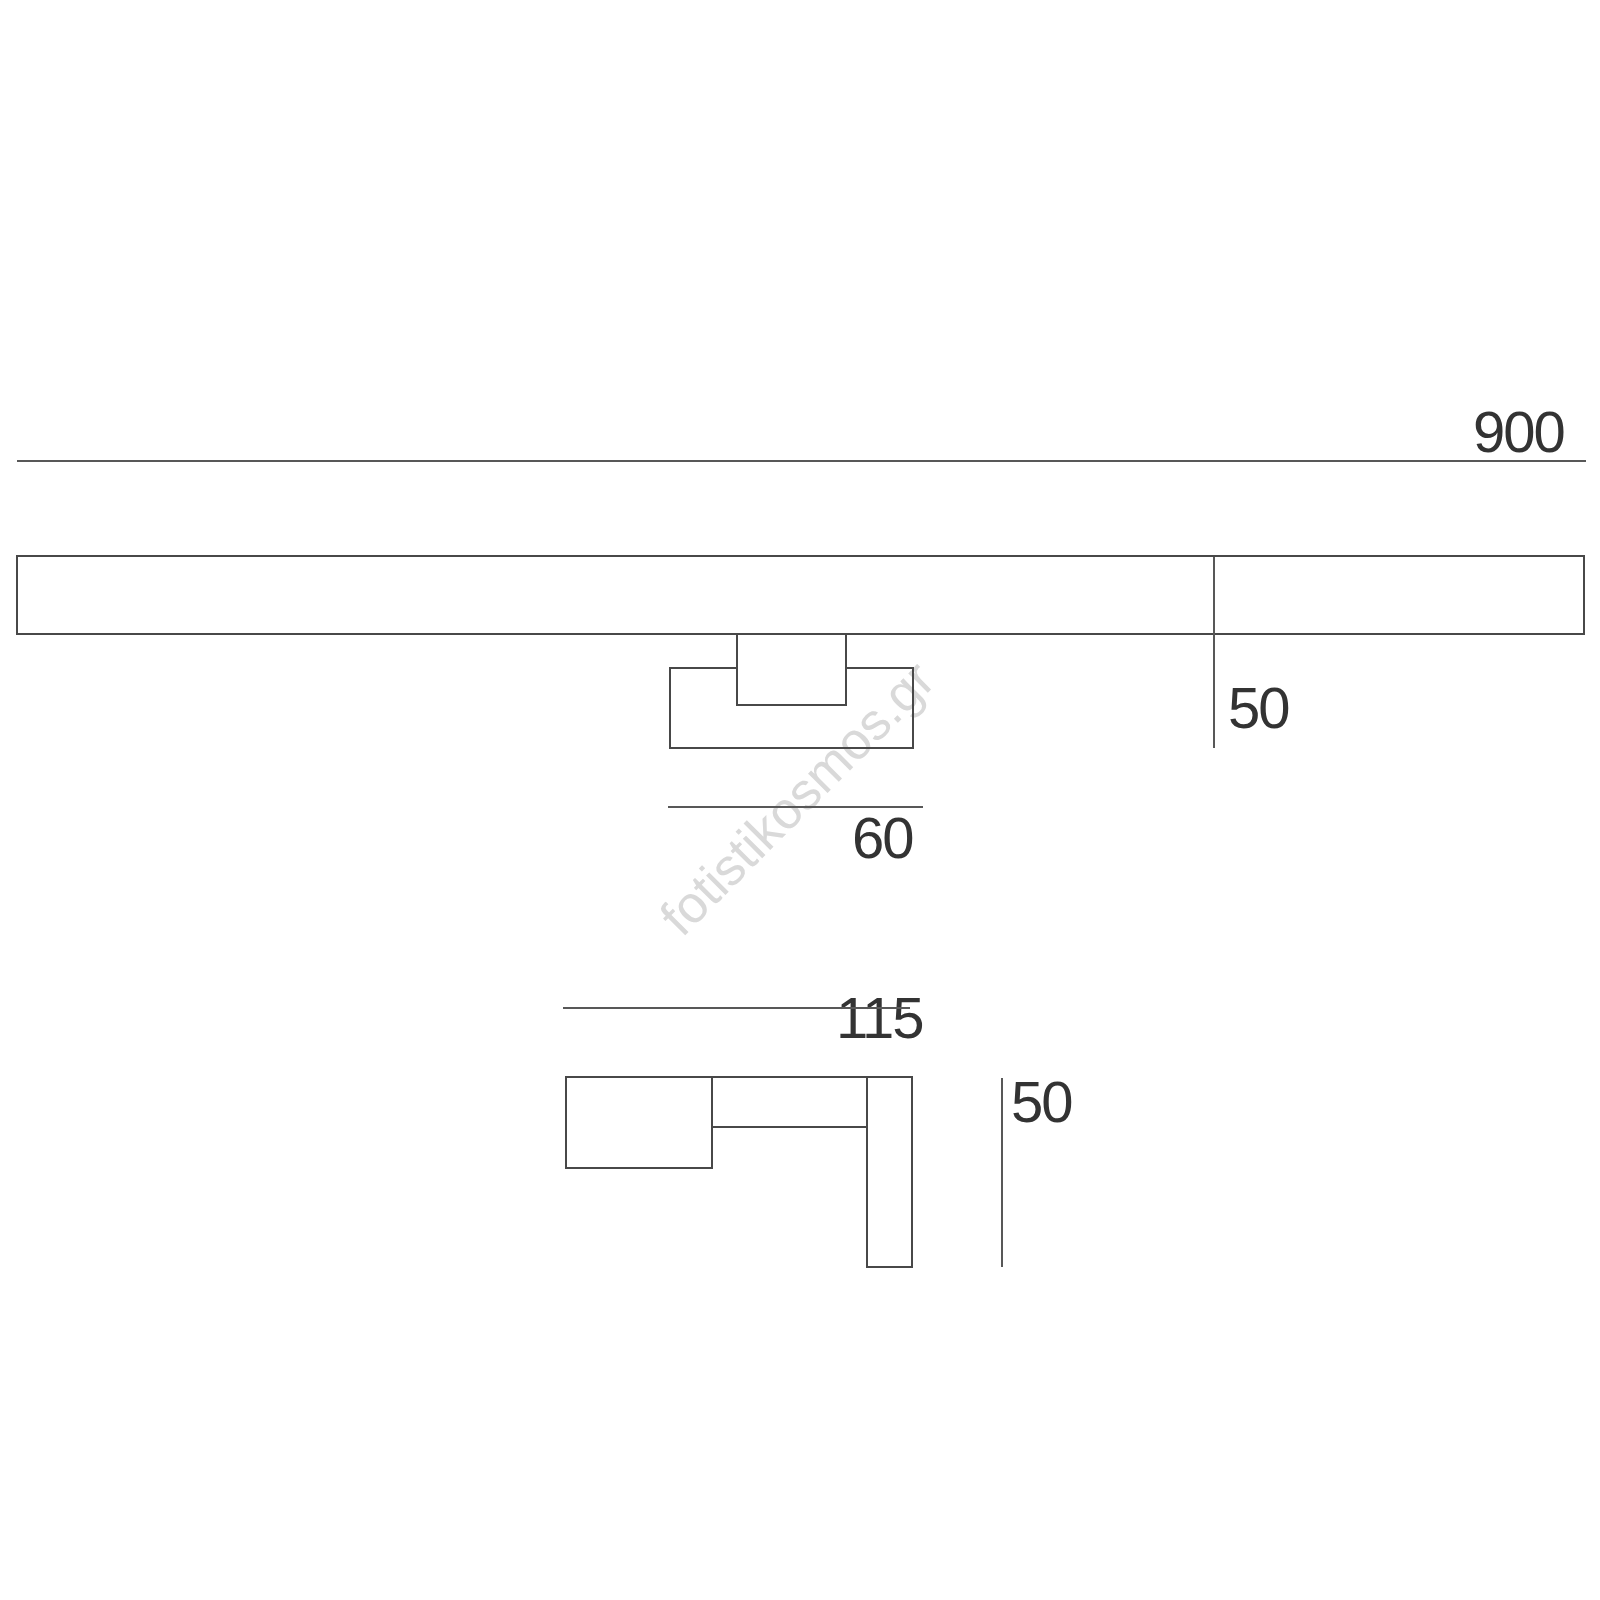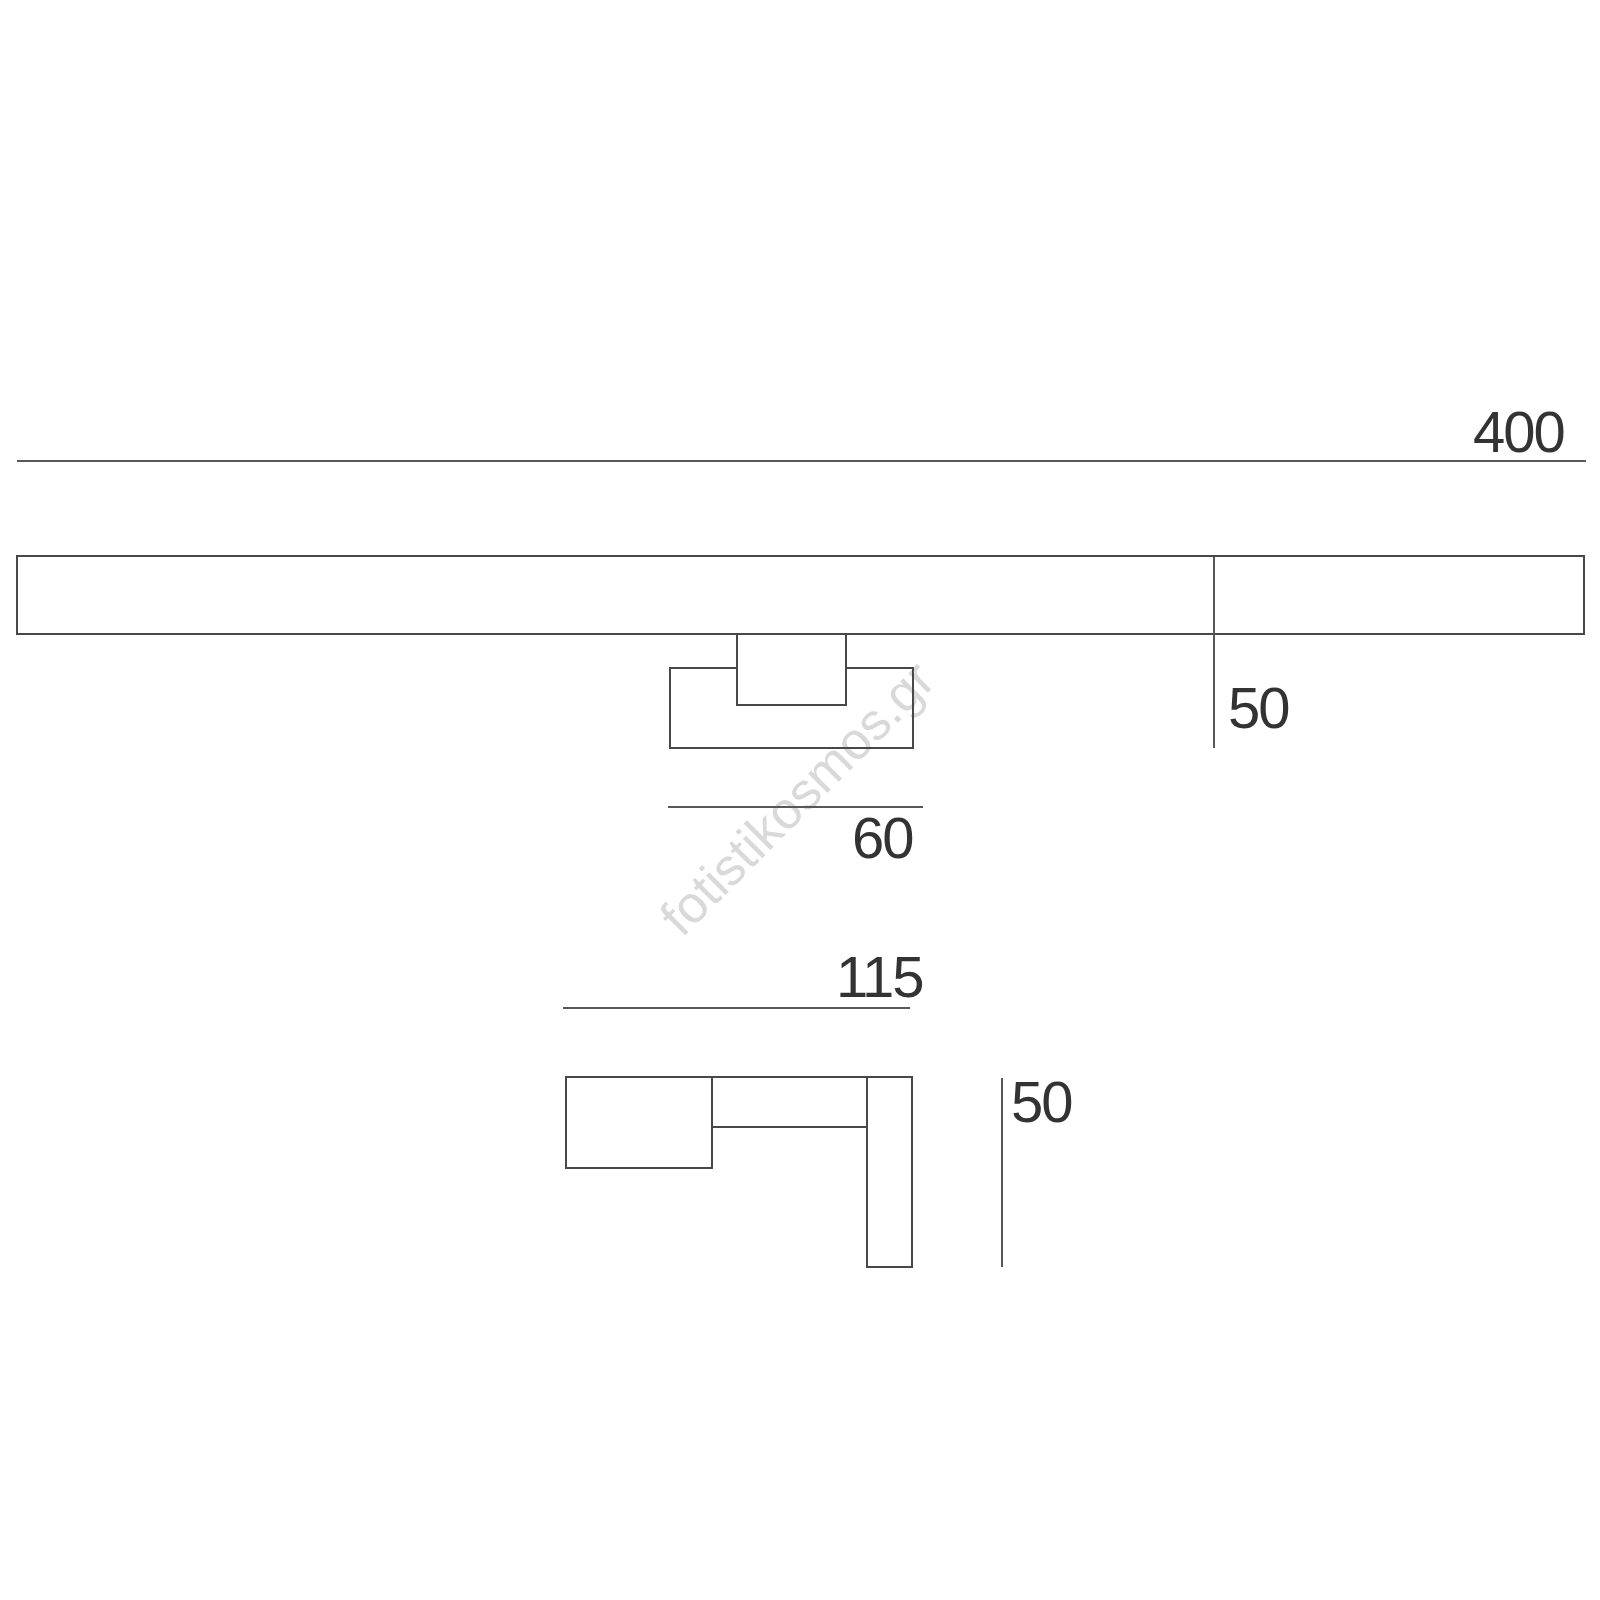--- a/index.html
+++ b/index.html
@@ -64,36 +64,36 @@
   }
 </style>
 </head>
 <body>
 
 <div class="canvas">
 
   <div class="watermark">fotistikosmos.gr</div>
 
   <div class="hline z1" style="left:17px; top:460px; width:1569px;"></div>
-  <div class="dim-label z1" style="left:1473px; top:403px;">400</div>
+  <div class="dim-label z1" style="left:1473px; top:403px;">900</div>
 
   <div class="shape z1" style="left:16px; top:555px; width:1569px; height:80px;"></div>
 
   <div class="vline z1" style="left:1213px; top:557px; height:191px;"></div>
 
   <div class="dim-label z1" style="left:1228px; top:679px;">50</div>
 
   <div class="shape z1" style="left:669px; top:667px; width:245px; height:82px;"></div>
 
   <div class="stem z2" style="left:736px; top:635px; width:111px; height:71px;"></div>
 
   <div class="hline z1" style="left:668px; top:806px; width:255px;"></div>
   <div class="dim-label z1" style="left:852px; top:809px;">60</div>
 
-  <div class="dim-label z1" style="left:836px; top:948px;text-align:right;">115</div>
+  <div class="dim-label z1" style="left:836px; top:989px;text-align:right;">115</div>
   <div class="hline z1" style="left:563px; top:1007px; width:347px;"></div>
 
   <div class="shape z1" style="left:565px; top:1076px; width:148px; height:93px;"></div>
 
   <div class="arm z1" style="left:713px; top:1076px; width:155px; height:52px;"></div>
 
   <div class="shape z1" style="left:866px; top:1076px; width:47px; height:192px;"></div>
 
   <div class="vline z1" style="left:1001px; top:1078px; height:189px;"></div>
   <div class="dim-label z1" style="left:1011px; top:1073px;">50</div>

